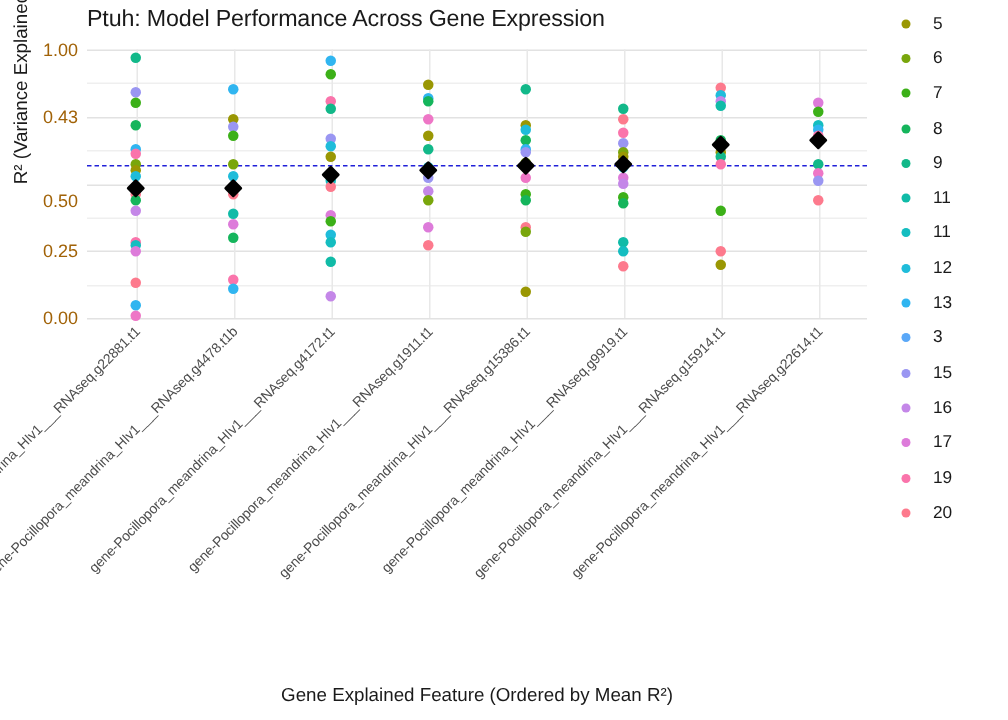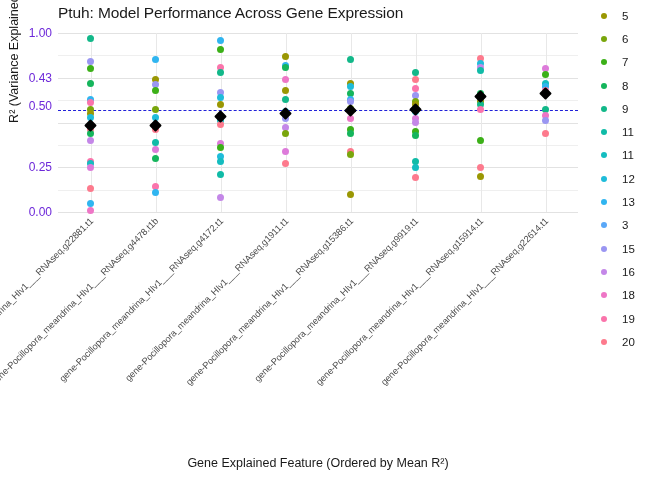--- a/index.html
+++ b/index.html
@@ -59,21 +59,21 @@
     margin-left:-4.5px;margin-top:-4.5px;
     transform:rotate(45deg);
     border-radius:1px;
   }
 
   
   .ytick{
     position:absolute;
     right:0;
     font-size:12px;
-    color:#6d28d9;
+    color:#a16207;
     text-align:right;
     white-space:nowrap;
     transform:translateY(-50%);
   }
   #ylab-col{
     position:absolute;left:0;top:33px;width:52px;height:179px;
   }
   #y-axis-title{
     position:absolute;
     left:-76px; top:50px;
@@ -140,21 +140,21 @@
 </head>
 <body>
 
 <div id="stage">
 
   <div id="plot-title">Ptuh: Model Performance Across Gene Expression</div>
 
   <div id="ylab-col">
       <div class="ytick" style="top: 179px;">0.00</div>
       <div class="ytick" style="top: 134.25px;">0.25</div>
-      <div class="ytick" style="top: 73px;">0.50</div>
+      <div class="ytick" style="top: 101px;">0.50</div>
       <div class="ytick" style="top: 44.75px;">0.43</div>
       <div class="ytick" style="top: 0px;">1.00</div>
     </div>
   <div id="y-axis-title">R² (Variance Explained)</div>
 
   <div id="panel">
       <div class="gridline-major" style="top: 179px;"></div>
       <div class="gridline-major" style="top: 134.25px;"></div>
       <div class="gridline-major" style="top: 89.5px;"></div>
       <div class="gridline-major" style="top: 44.75px;"></div>
@@ -358,23 +358,23 @@
         <div class="leg-lab">15</div>
       </div>
       <div class="leg-row">
         <div class="leg-key">
           <div class="leg-dot" style="background: rgb(196, 135, 232);"></div>
         </div>
         <div class="leg-lab">16</div>
       </div>
       <div class="leg-row">
         <div class="leg-key">
-          <div class="leg-dot" style="background: rgb(238, 118, 198);"></div>
-        </div>
-        <div class="leg-lab">18</div>
+          <div class="leg-dot" style="background: rgb(221, 123, 218);"></div>
+        </div>
+        <div class="leg-lab">17</div>
       </div>
       <div class="leg-row">
         <div class="leg-key">
           <div class="leg-dot" style="background: rgb(250, 116, 171);"></div>
         </div>
         <div class="leg-lab">19</div>
       </div>
       <div class="leg-row">
         <div class="leg-key">
           <div class="leg-dot" style="background: rgb(253, 122, 141);"></div>

